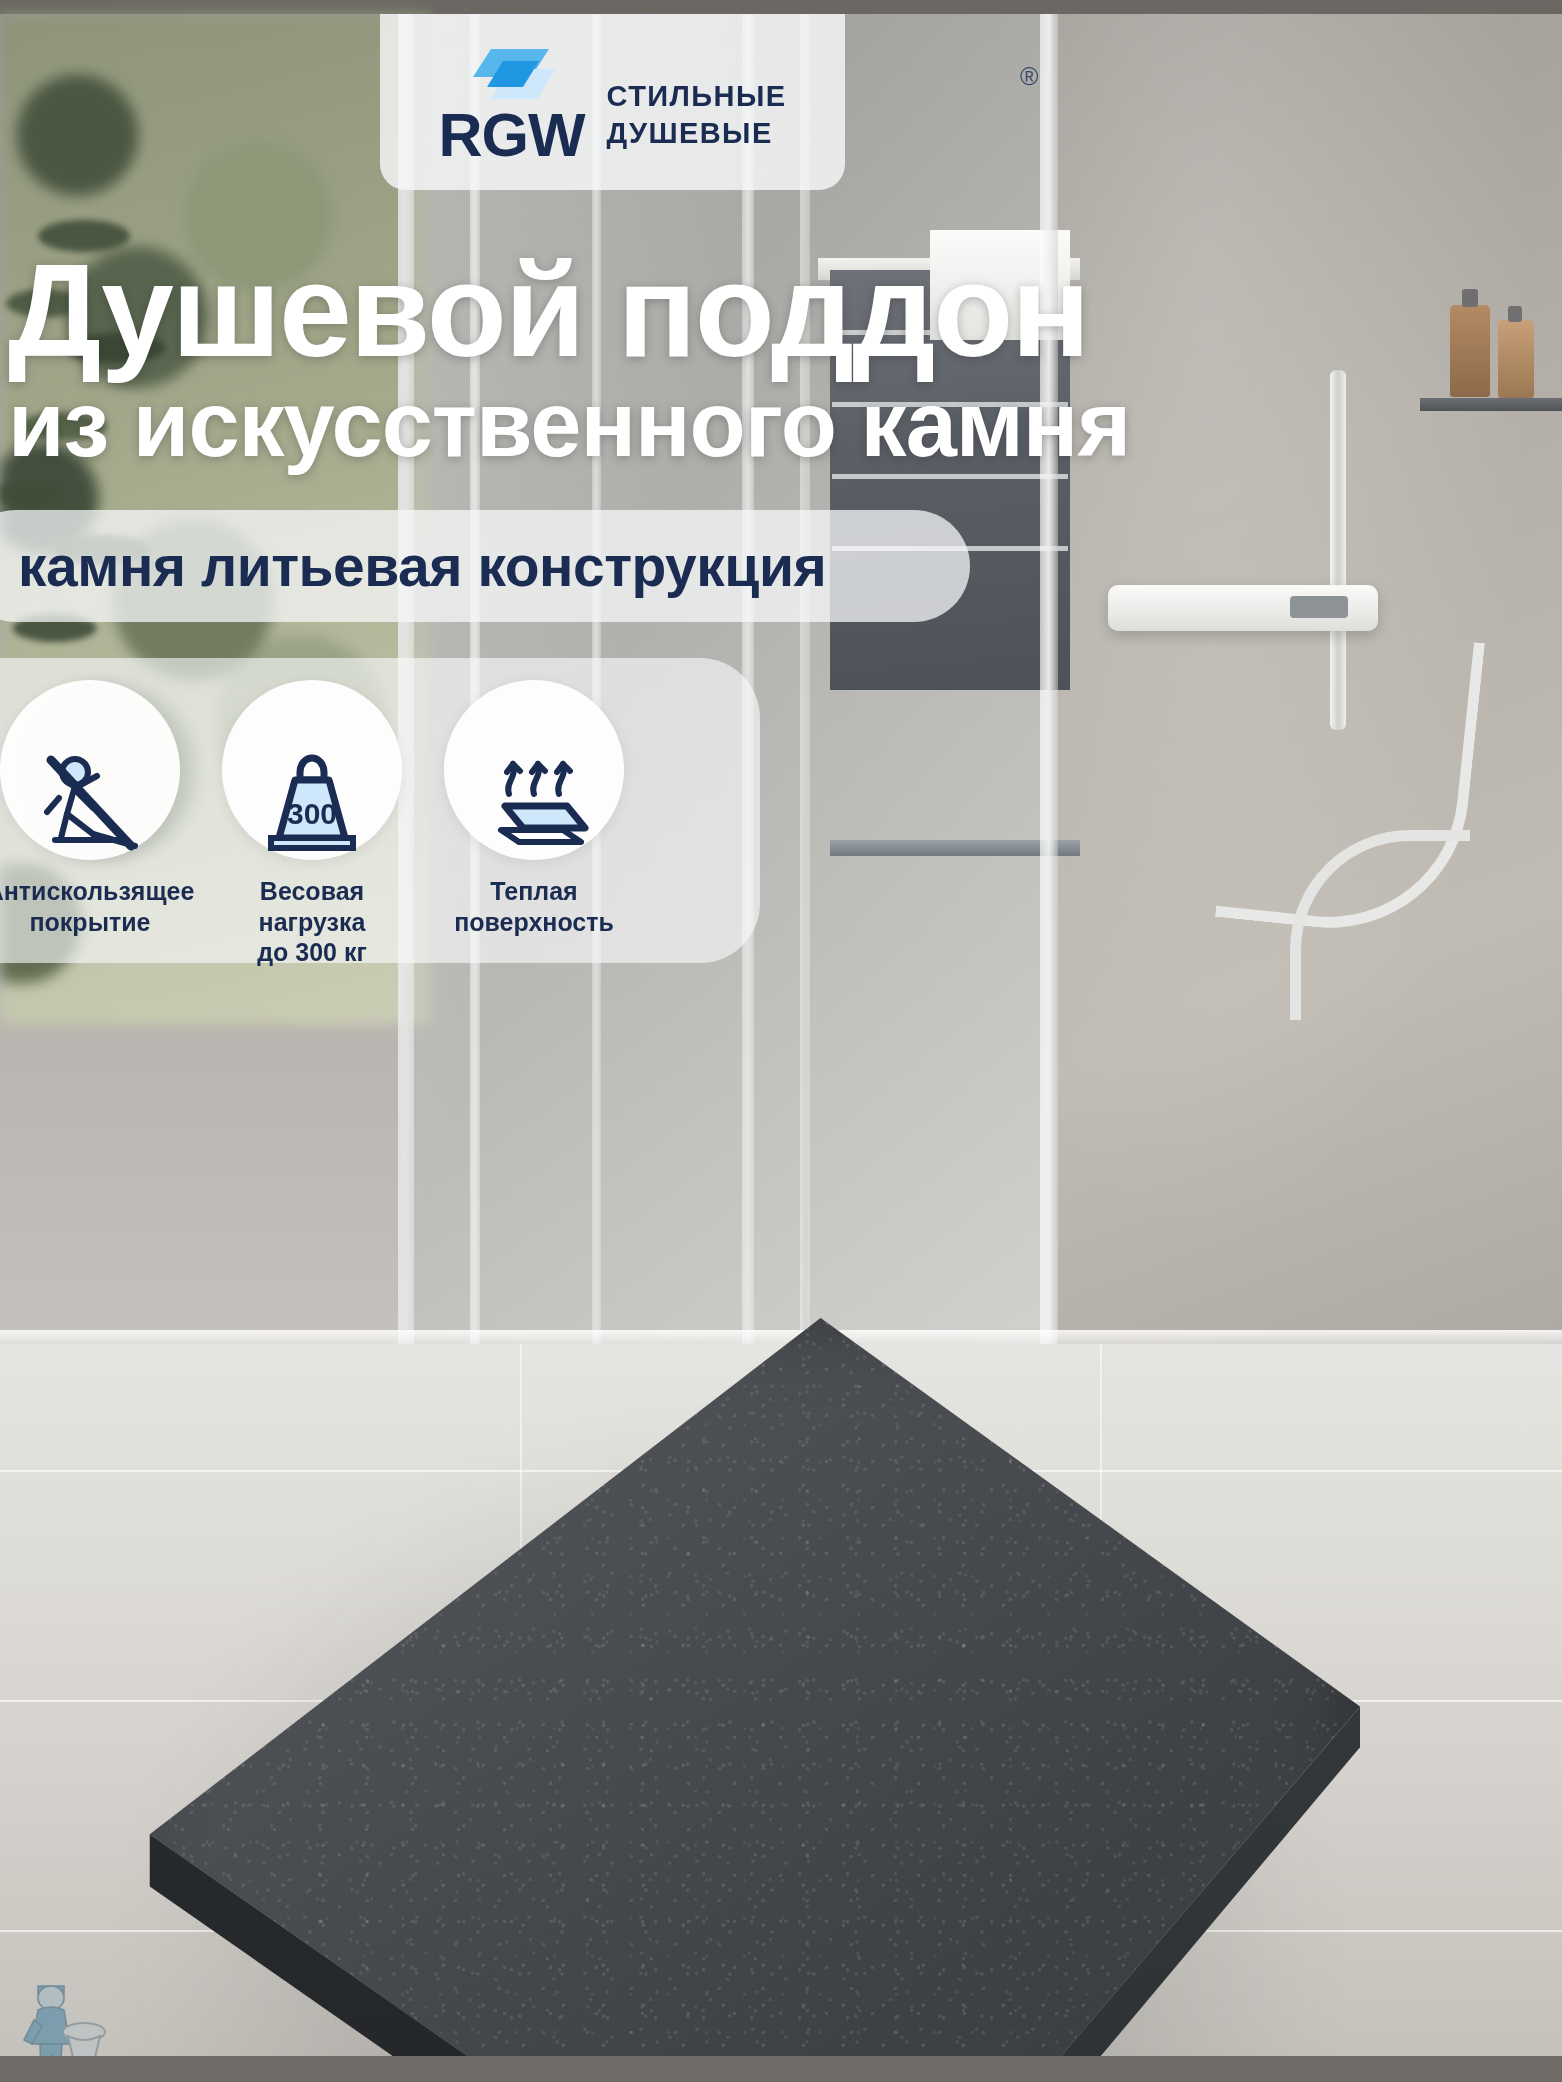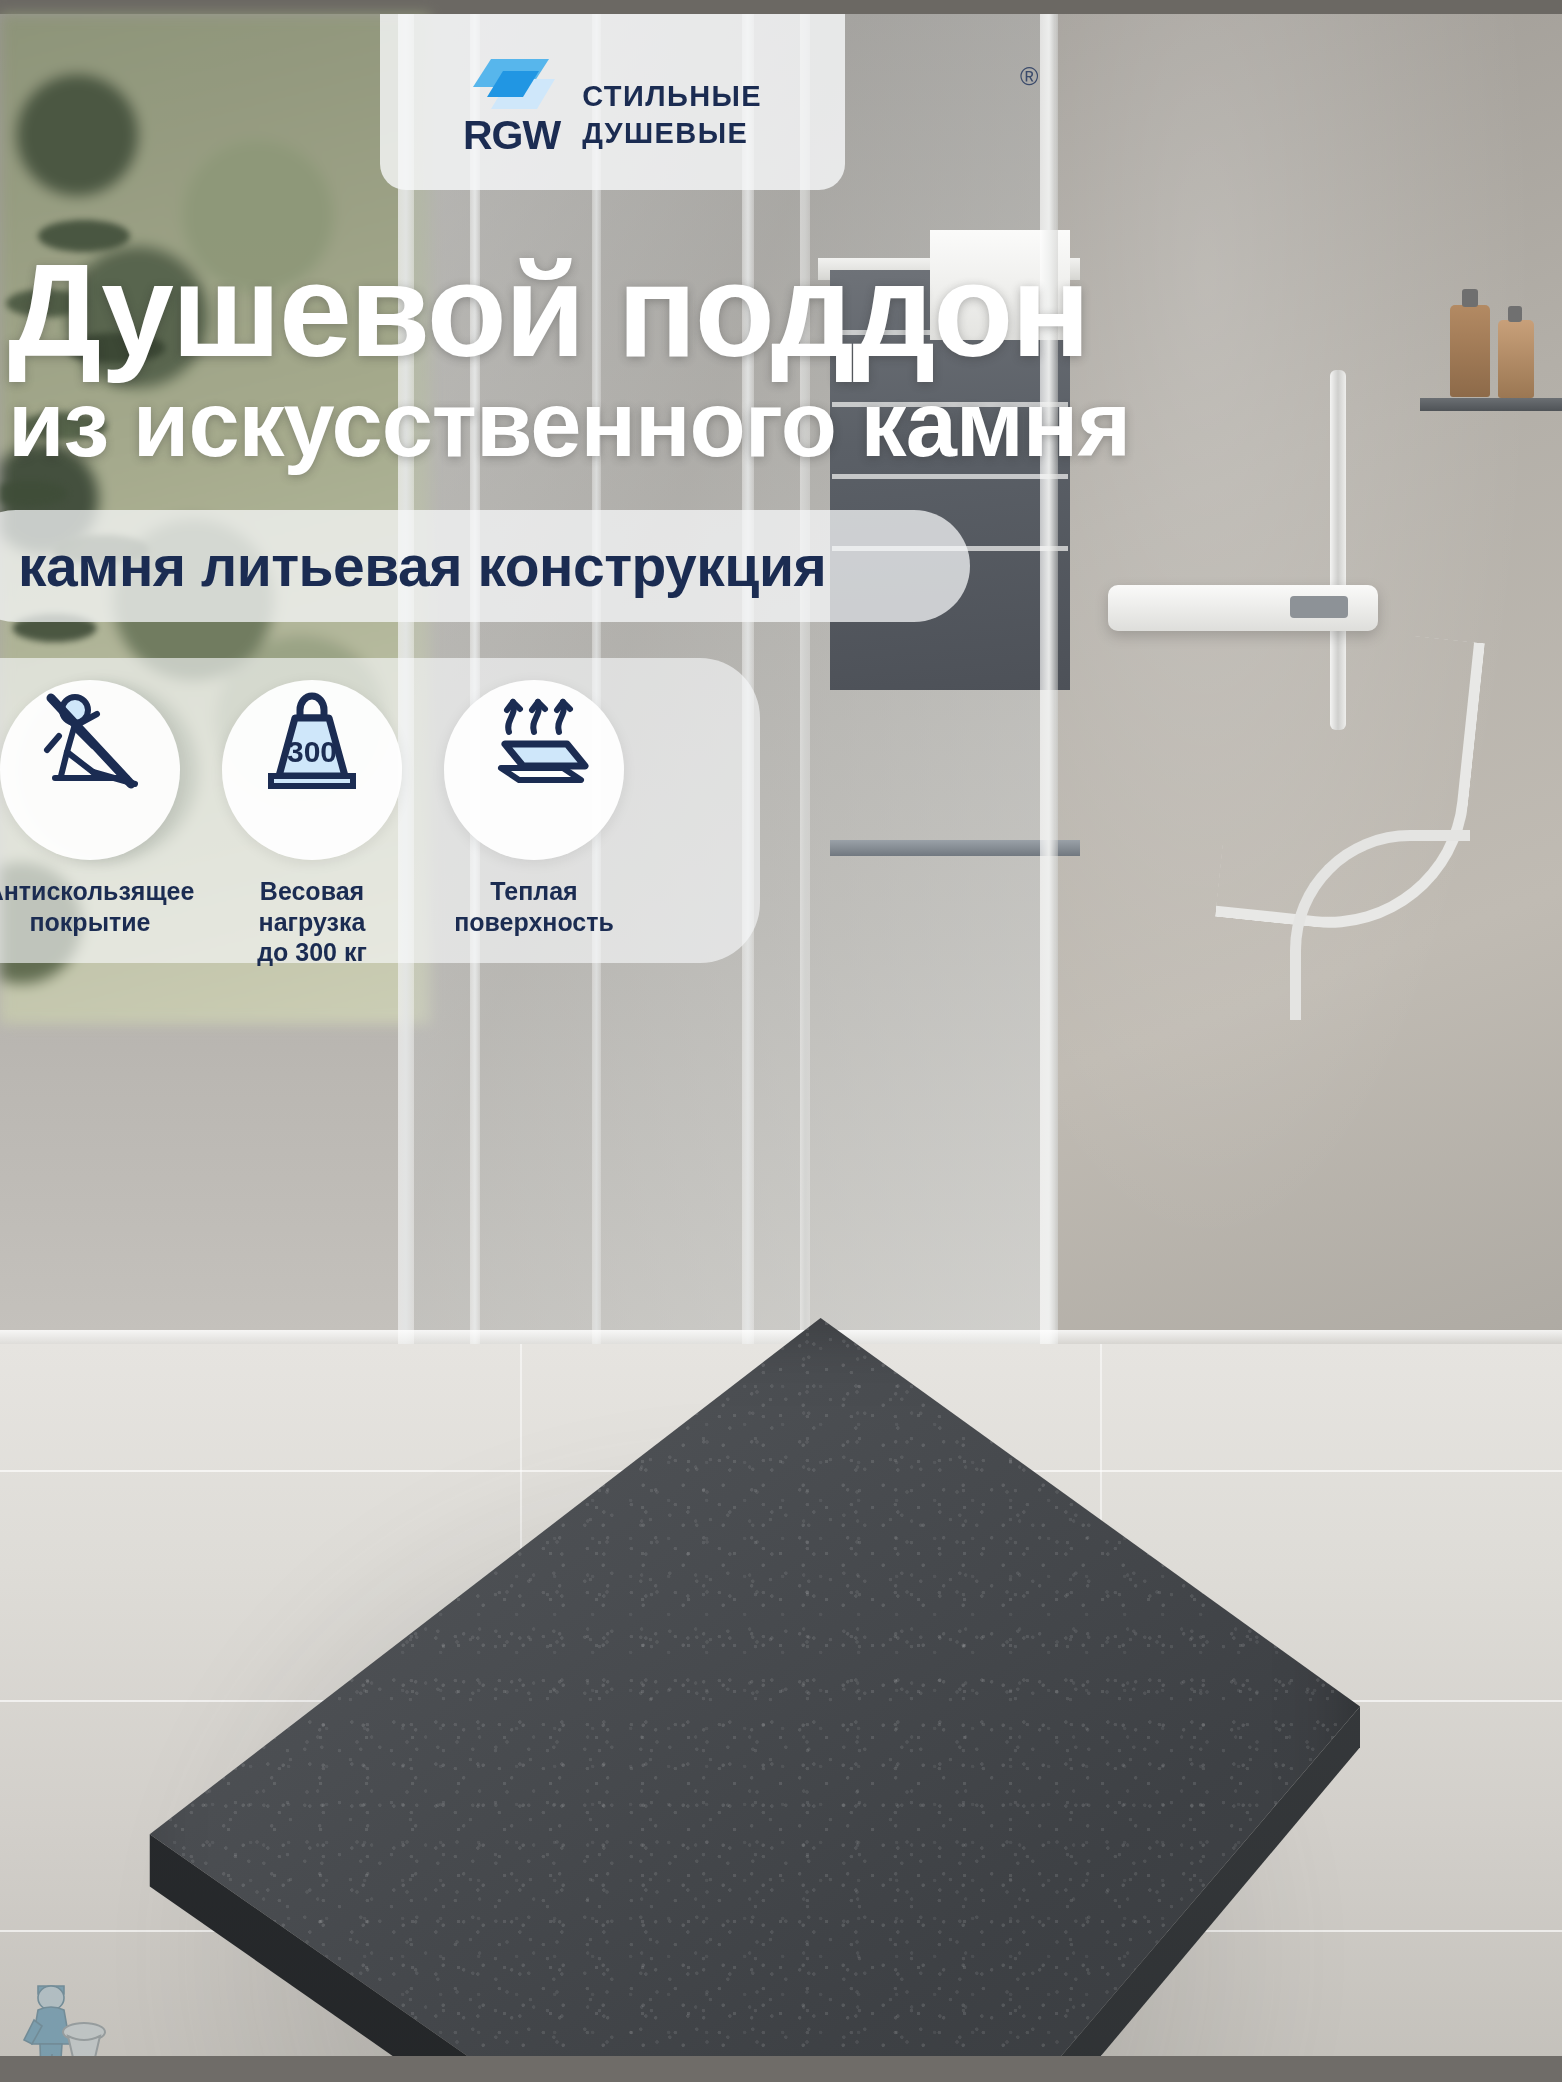--- a/index.html
+++ b/index.html
@@ -214,21 +214,21 @@
     position:absolute;left:380px;top:14px;width:465px;height:176px;
     background:rgba(248,249,250,.80);
     border-radius:0 0 26px 26px;
     display:flex;align-items:center;justify-content:center;
     gap:22px;
     padding-top:8px;
   }
   .logo-left{display:flex;flex-direction:column;align-items:center;}
   .logo-mark{position:relative;width:86px;height:56px;margin-bottom:2px;}
   .logo-word{
-    font-size:41px;font-weight:bold;color:#1b2c52;letter-spacing:-1px;line-height:1;
+    font-size:61px;font-weight:bold;color:#1b2c52;letter-spacing:-1px;line-height:1;
   }
   .logo-reg{
     position:absolute;left:640px;top:48px;
     font-size:25px;color:#3a4a6b;
   }
   .logo-tag{
     display:flex;flex-direction:column;
     font-size:29px;font-weight:bold;color:#1b2c52;
     letter-spacing:1.4px;line-height:1.28;
     padding-top:18px;
@@ -265,21 +265,21 @@
     background:rgba(249,250,251,.62);
     border-radius:0 60px 60px 0;
   }
   .feat-row{
     position:absolute;left:40px;top:22px;display:flex;gap:42px;
   }
   .feat{width:180px;display:flex;flex-direction:column;align-items:center;}
   .feat-circle{
     width:180px;height:180px;border-radius:50%;
     background:rgba(255,255,255,.93);
-    display:flex;align-items:flex-start;justify-content:center;
+    display:flex;align-items:flex-end;justify-content:center;
     box-shadow:0 3px 14px rgba(0,0,0,.08);
   }
   .feat-label{
     margin-top:16px;
     font-size:25px;font-weight:bold;color:#1b2c52;
     text-align:center;line-height:1.22;
     white-space:pre-line;
   }
 
   .watermark{

